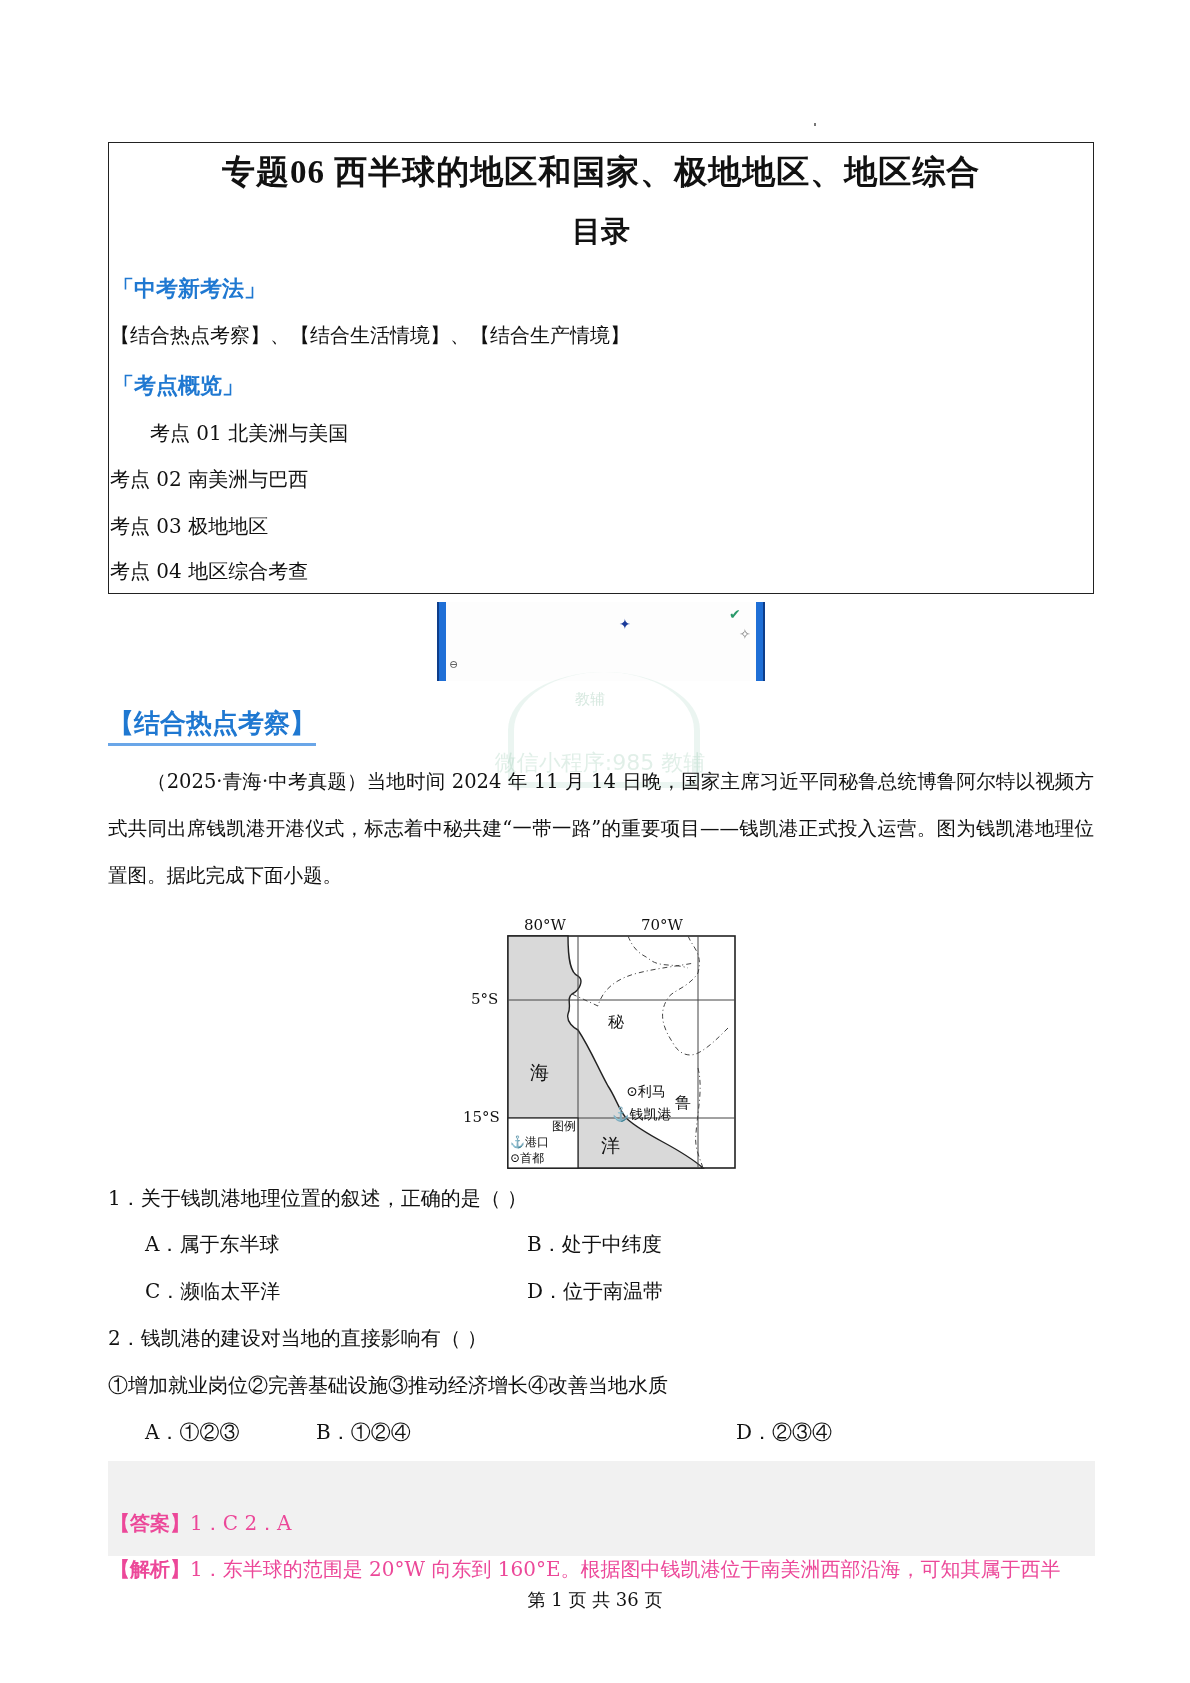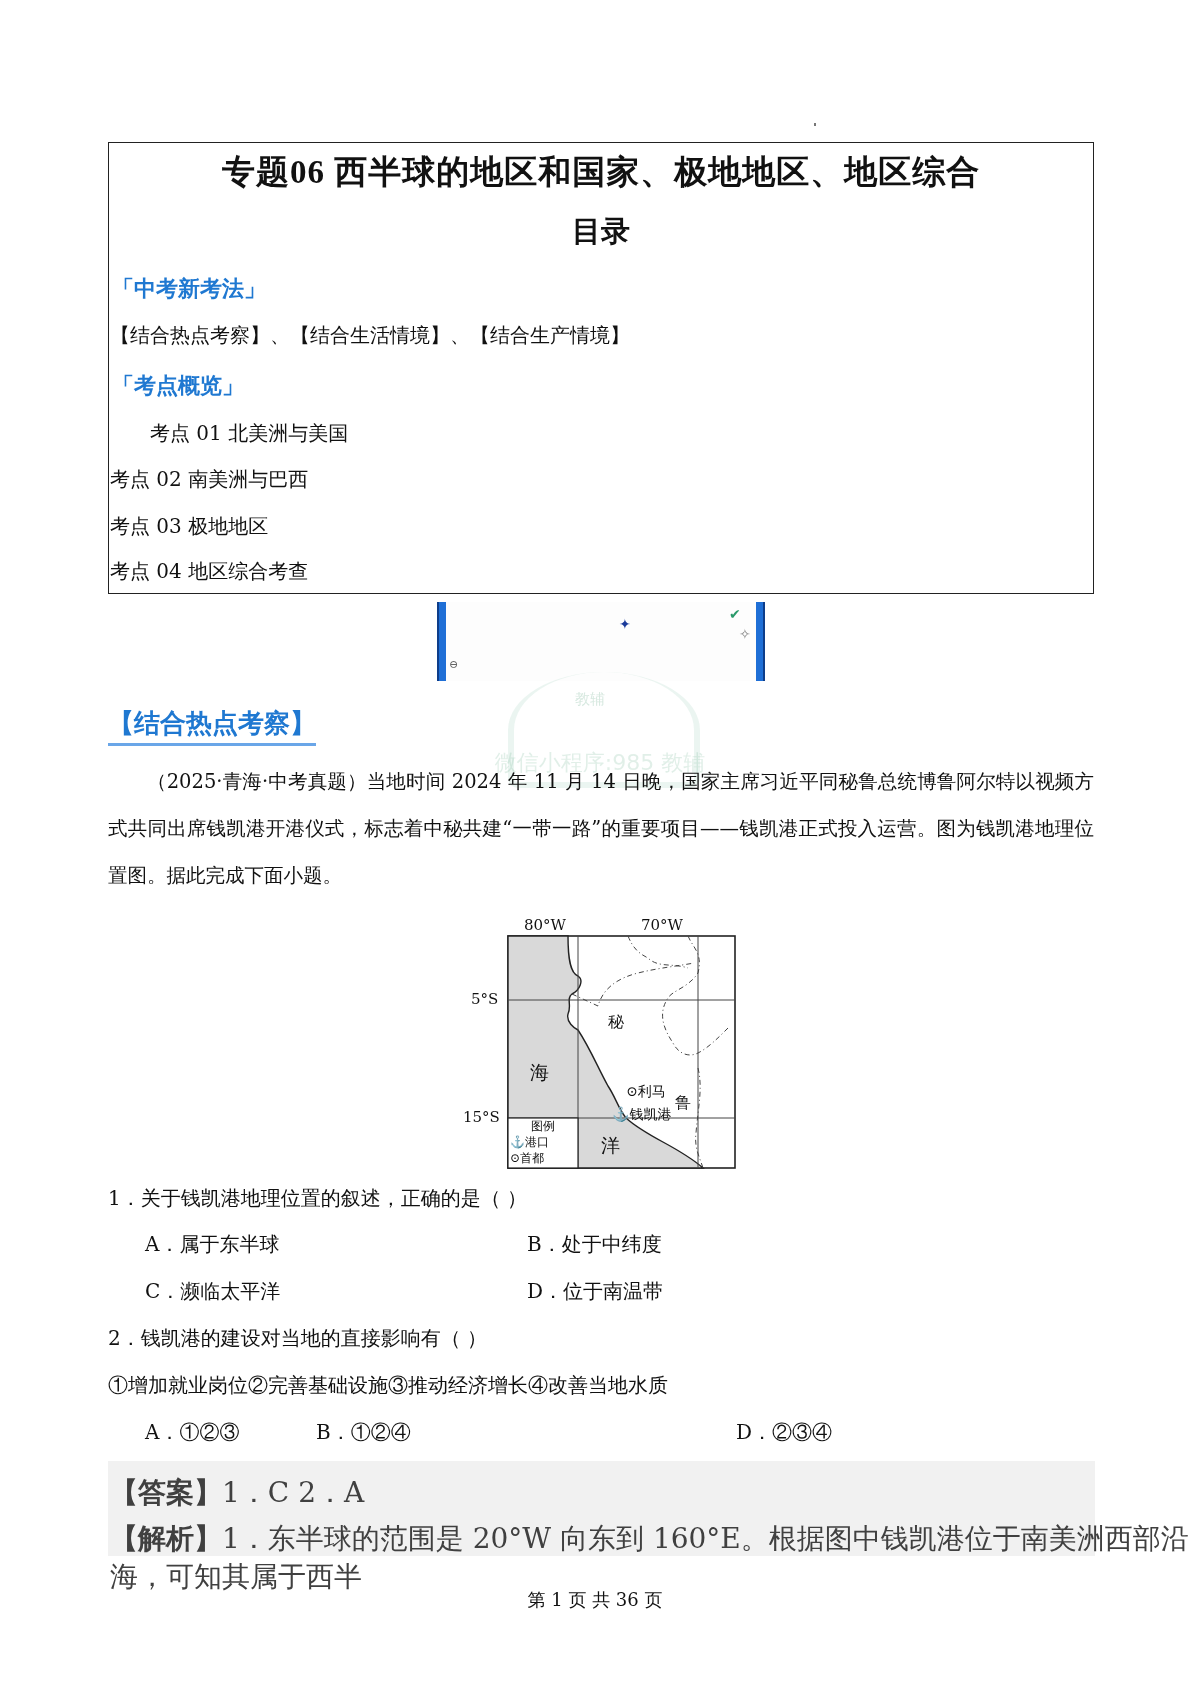--- a/index.html
+++ b/index.html
@@ -21,21 +21,21 @@
                   color:#1a73e0; letter-spacing:4px; font-family:"DejaVu Sans",sans-serif; }
   .banner .star { position:absolute; color:#1a3a9a; font-size:14px; }
   .watermark { left:470px; top:680px; width:260px; text-align:center; color:rgba(120,180,150,0.22); font-size:22px; font-family:"DejaVu Sans",sans-serif; }
   .wm-mark { left:508px; top:672px; width:180px; height:110px; border:6px solid rgba(120,190,160,0.15); border-radius:50% 50% 10px 10px; border-top:none; }
   .sec-head { left:108px; top:706px; font-size:26px; font-weight:bold; color:#1f78d1; font-family:"DejaVu Sans",sans-serif;
               border-bottom:3px solid #6aa6e8; padding-bottom:2px; }
   .para { left:108px; width:986px; font-size:19.5px; line-height:47px; top:758px; text-indent:2em; text-align:justify; }
   .map { left:508px; top:918px; width:227px; height:250px; }
   .q { font-size:20px; }
   .ansbox { left:108px; top:1461px; width:987px; height:95px; background:#f1f1f1; }
-  .red { color:#404040; font-size:28px; }
+  .red { color:#ec4899; font-size:20px;margin-top:36px; }
   .footer { left:0; width:1190px; top:1588px; text-align:center; font-size:18px; }
 </style>
 </head>
 <body>
 
 <div class="abs dot"></div>
 
 <div class="abs toc-box"></div>
 <div class="abs title">专题06  西半球的地区和国家、极地地区、地区综合</div>
 <div class="abs toc-label">目录</div>
@@ -78,21 +78,21 @@
   <div class="abs" style="left:105px;top:-2px;width:70px;font-size:15px;text-align:right;">70°W</div>
   <div class="abs" style="left:-37px;top:72px;font-size:15px;">5°S</div>
   <div class="abs" style="left:-45px;top:190px;font-size:15px;">15°S</div>
   <div class="abs" style="left:22px;top:142px;font-size:19px;">海</div>
   <div class="abs" style="left:93px;top:215px;font-size:19px;">洋</div>
   <div class="abs" style="left:100px;top:94px;font-size:16px;">秘</div>
   <div class="abs" style="left:167px;top:175px;font-size:16px;">鲁</div>
   <div class="abs" style="left:104px;top:148px;font-size:14px;margin-top:40px;"><span>⚓</span><span>钱凯港</span></div>
   <div class="abs" style="left:118px;top:165px;font-size:14px;"><span>⊙</span><span>利马</span></div>
   <div class="abs" style="left:2px;top:200px;width:66px;font-size:12px;line-height:16px;text-align:left;">
-    <div style="text-align:center">图例</div>
+    <div style="text-align:right">图例</div>
     <div><span>⚓</span><span>港口</span></div>
     <div><span>⊙</span><span>首都</span></div>
   </div>
 </div>
 
 <div class="abs q" style="left:108px;top:1185px;">1．关于钱凯港地理位置的叙述，正确的是（    ）</div>
 <div class="abs q" style="left:145px;top:1231px;">A．属于东半球</div>
 <div class="abs q" style="left:527px;top:1231px;">B．处于中纬度</div>
 <div class="abs q" style="left:145px;top:1278px;">C．濒临太平洋</div>
 <div class="abs q" style="left:527px;top:1278px;">D．位于南温带</div>

